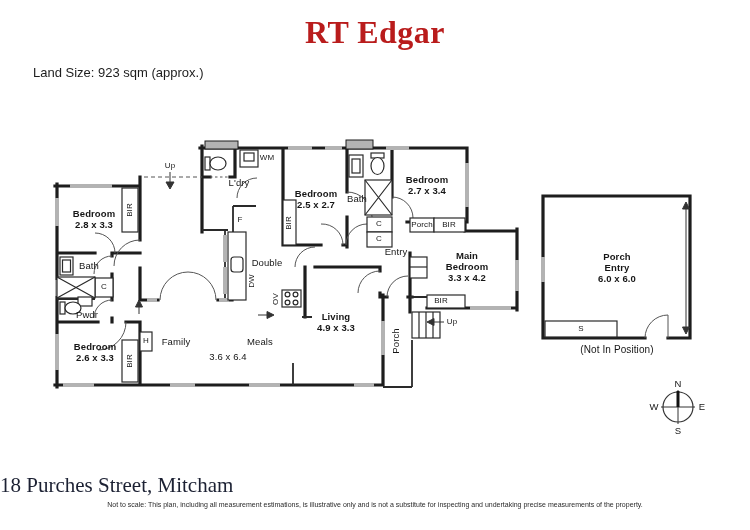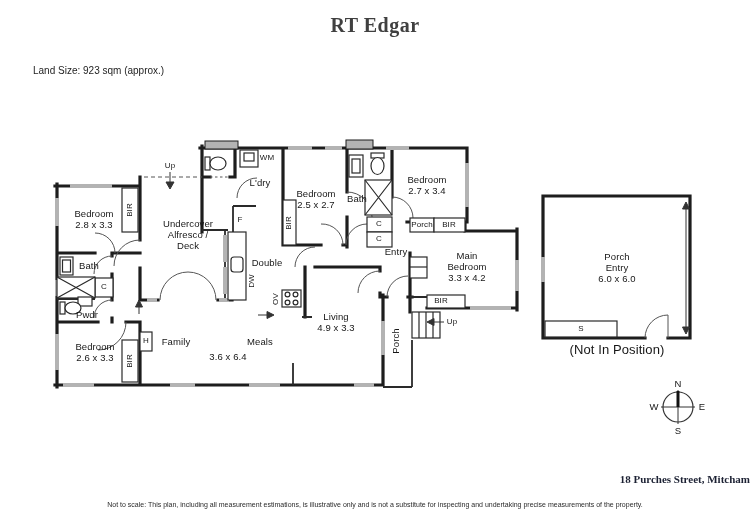--- a/index.html
+++ b/index.html
@@ -1,32 +1,32 @@
 <!DOCTYPE html>
 <html><head>
 <meta charset="utf-8">
 <style>
   html,body{margin:0;padding:0;background:#fff;}
   .page{position:relative;width:750px;height:530px;background:#fff;overflow:hidden;
         font-family:"Liberation Sans",sans-serif;}
   .brand{position:absolute;left:0;right:0;top:14px;text-align:center;
-         font-family:"Liberation Serif",serif;font-weight:600;font-size:20px;
-         color:#404040;letter-spacing:.5px;}
-  .landsize{position:absolute;left:33px;top:65px;font-size:10px;color:#1d1d1d;}
-  .address{position:absolute;left:0;right:0;top:473px;text-align:right;
-           font-family:"Liberation Serif",serif;font-weight:700;font-size:11px;color:#1c2133;}
+         font-family:"Liberation Serif",serif;font-weight:600;font-size:32px;
+         color:#b91c1c;letter-spacing:.5px;}
+  .landsize{position:absolute;left:33px;top:65px;font-size:13px;color:#1d1d1d;}
+  .address{position:absolute;left:0;right:0;top:473px;text-align:left;
+           font-family:"Liberation Serif",serif;font-weight:400;font-size:21px;color:#1c2133;}
   .disclaimer{position:absolute;left:0;right:0;top:501px;text-align:center;
               font-size:7px;color:#2a2a2a;}
   svg.plan{position:absolute;left:0;top:0;width:750px;height:530px;}
   .lbl{position:absolute;transform:translate(-50%,-50%);
        font-size:9.5px;line-height:1.18;color:#161616;text-align:center;
        white-space:nowrap;letter-spacing:.1px;}
   .sm{font-size:8px;}
   .rot{transform:translate(-50%,-50%) rotate(-90deg);}
-  .ln{display:block;}
+  .ln{display:block;font-weight:bold;}
 </style>
 </head>
 <body>
 
 <div class="page">
 
   <div class="brand">RT Edgar</div>
   <div class="landsize">Land Size: 923 sqm (approx.)</div>
 
   <svg class="plan" viewBox="0 0 750 530">
@@ -161,28 +161,23 @@
       <path d="M661,407 L695,407 M678,390 L678,424" stroke="#333" stroke-width="1" fill="none"></path>
       <path d="M678,391 L678,407" stroke="#111" stroke-width="3" fill="none"></path>
     </g>
   </svg>
 
   <div class="lbl" style="left:94px;top:219px">
     <span class="ln">Bedroom</span>
     <span class="ln">2.8 x 3.3</span>
   </div>
   <div class="lbl sm rot" style="left:130px;top:210px">BIR</div>
-  <div class="lbl" style="left:188px;top:235px">
-    <span class="ln">Undercover</span>
-    <span class="ln">Alfresco /</span>
-    <span class="ln">Deck</span>
-  </div>
   <div class="lbl sm" style="left:170px;top:166px">Up</div>
   <div class="lbl sm" style="left:267px;top:158px">WM</div>
-  <div class="lbl" style="left:260px;top:183px">L'dry</div>
+  <div class="lbl" style="left:239px;top:183px">L'dry</div>
   <div class="lbl" style="left:316px;top:199px">
     <span class="ln">Bedroom</span>
     <span class="ln">2.5 x 2.7</span>
   </div>
   <div class="lbl sm rot" style="left:289px;top:223px">BIR</div>
   <div class="lbl sm" style="left:240px;top:220px">F</div>
   <div class="lbl" style="left:357px;top:199px">Bath</div>
   <div class="lbl sm" style="left:379px;top:224px">C</div>
   <div class="lbl sm" style="left:379px;top:239px">C</div>
   <div class="lbl" style="left:427px;top:185px">
@@ -218,21 +213,21 @@
     <span class="ln">2.6 x 3.3</span>
   </div>
   <div class="lbl sm rot" style="left:130px;top:361px">BIR</div>
   <div class="lbl sm" style="left:146px;top:341px">H</div>
   <div class="lbl" style="left:617px;top:268px">
     <span class="ln">Porch</span>
     <span class="ln">Entry</span>
     <span class="ln">6.0 x 6.0</span>
   </div>
   <div class="lbl sm" style="left:581px;top:329px">S</div>
-  <div class="lbl" style="left:617px;top:350px;font-size:13px">(Not In Position)</div>
+  <div class="lbl" style="left:617px;top:350px;font-size:10px">(Not In Position)</div>
 
   <div class="lbl" style="left:678px;top:384px">N</div>
   <div class="lbl" style="left:678px;top:431px">S</div>
   <div class="lbl" style="left:654px;top:407px">W</div>
   <div class="lbl" style="left:702px;top:407px">E</div>
 
   <div class="address">18 Purches Street, Mitcham</div>
   <div class="disclaimer">Not to scale: This plan, including all measurement estimations, is illustrative only and is not a substitute for inspecting and undertaking precise measurements of the property.</div>
 </div>
 

